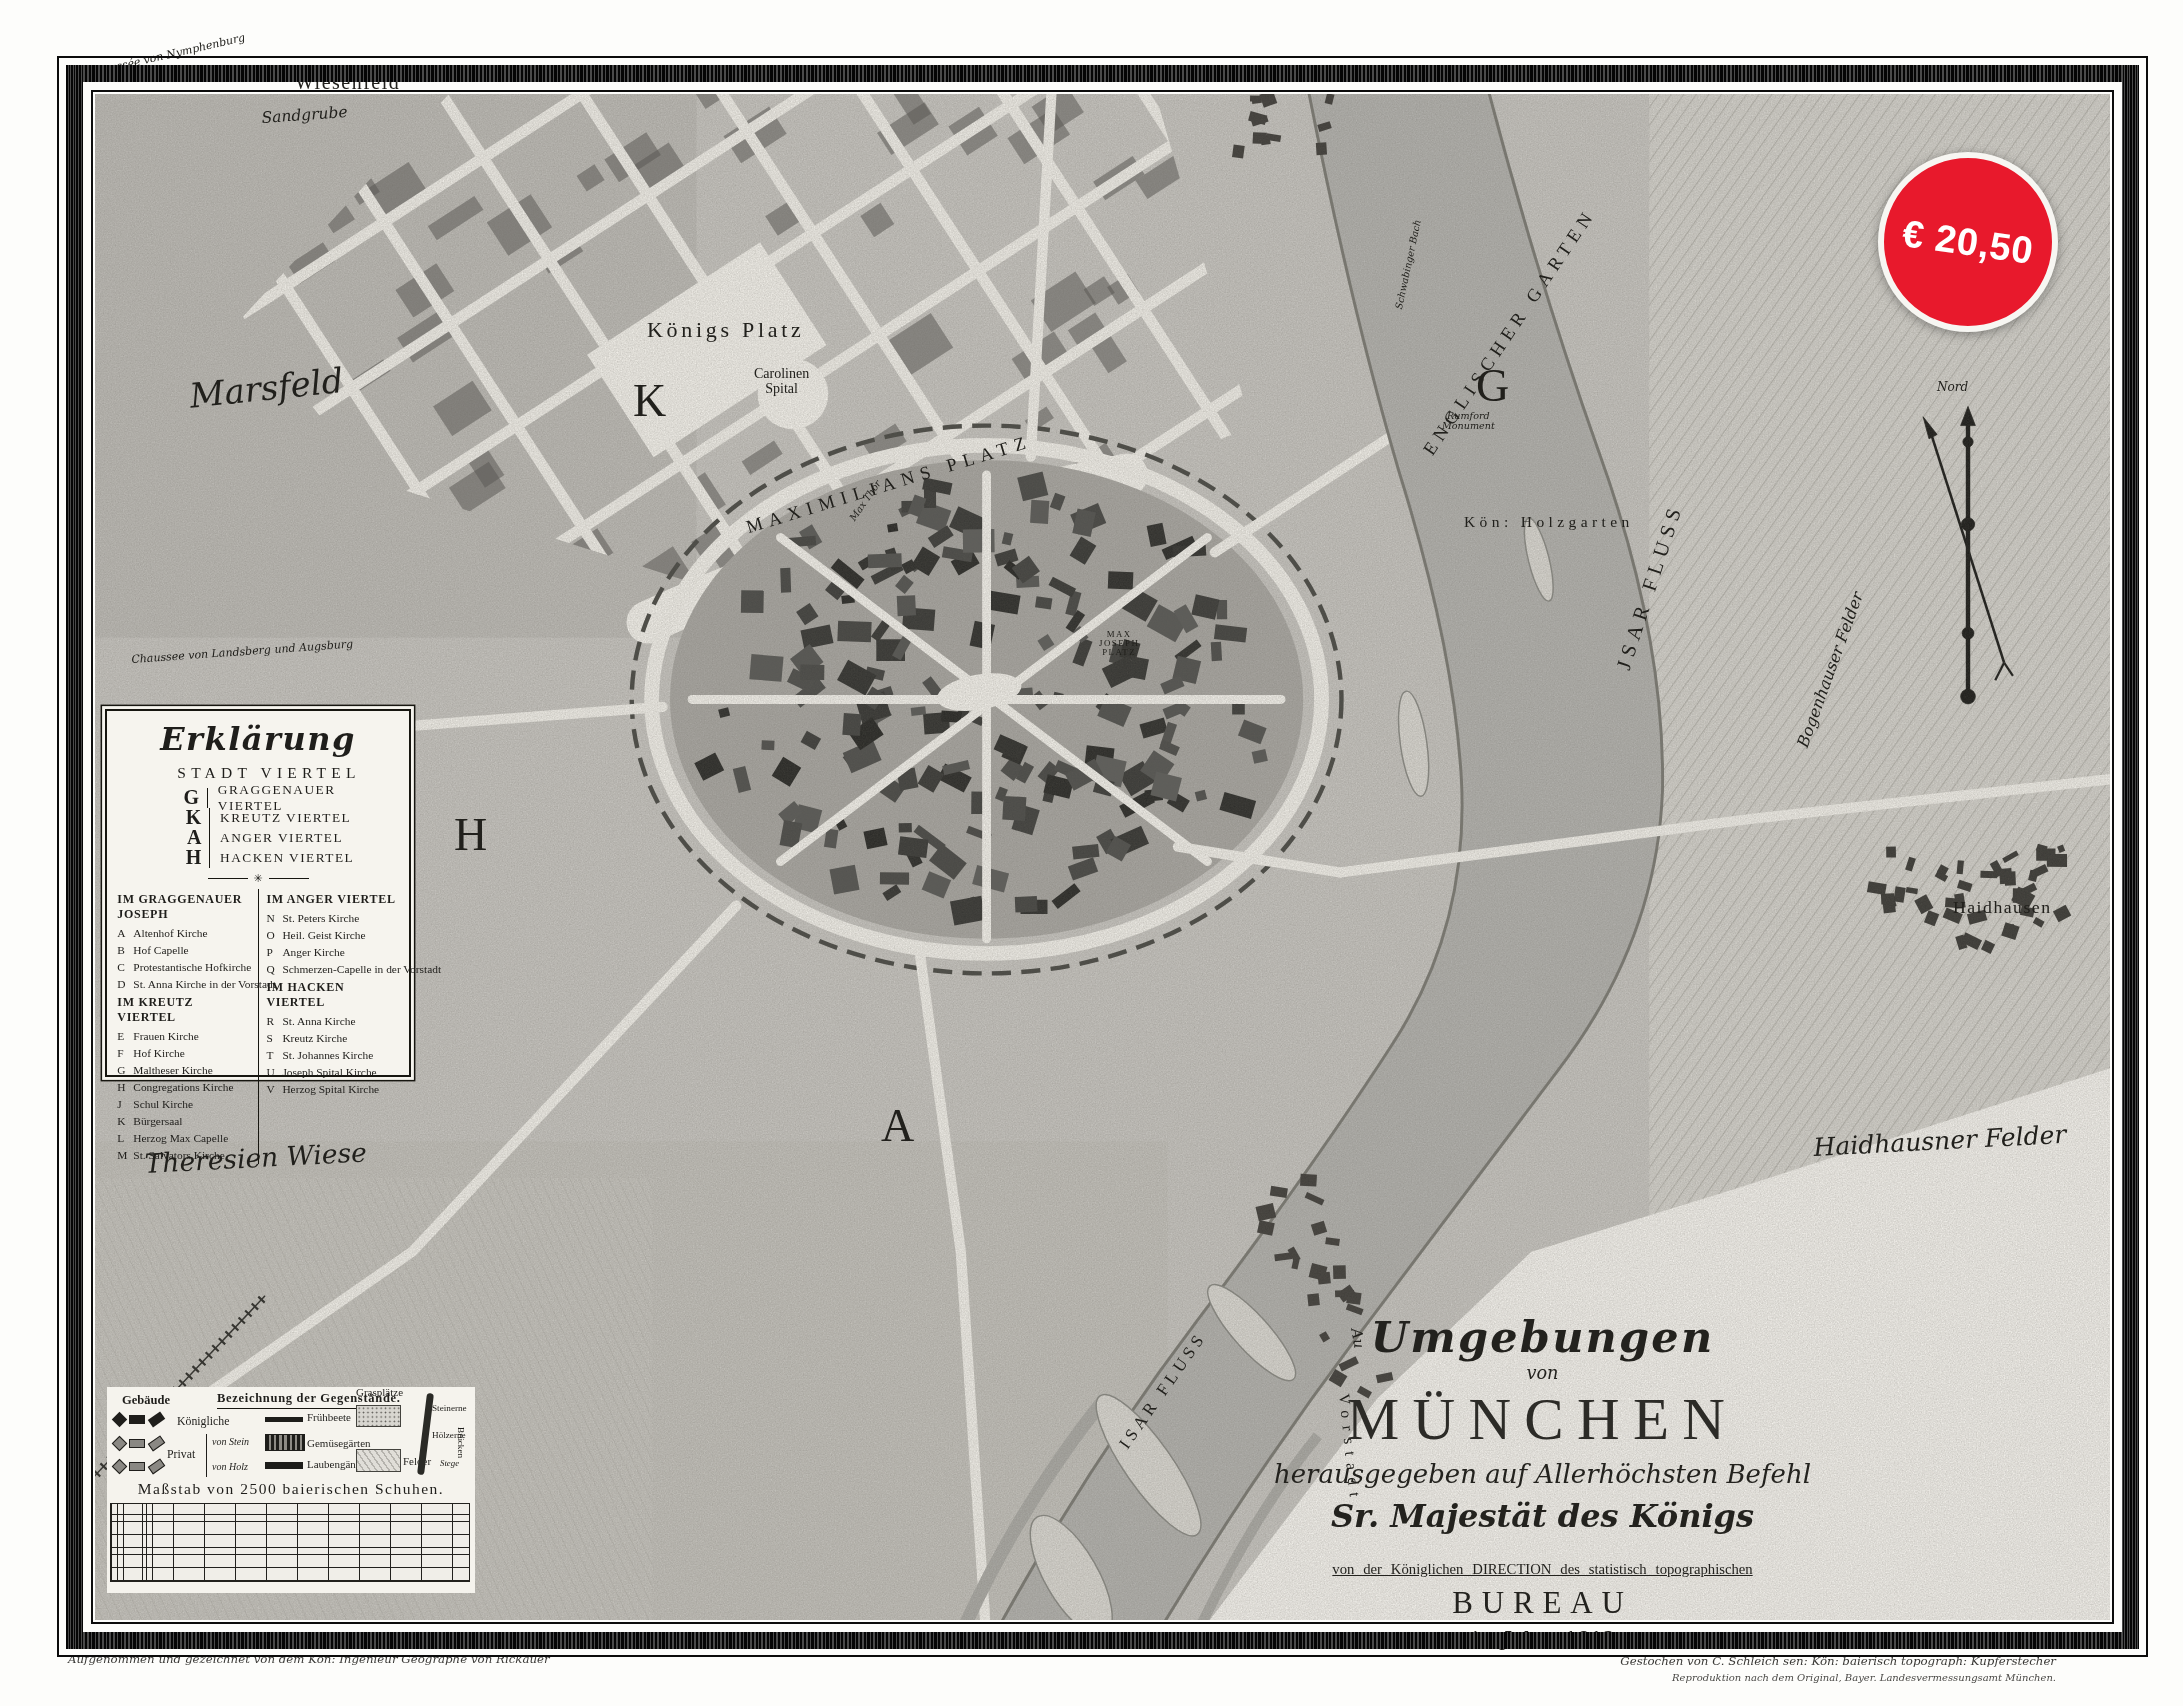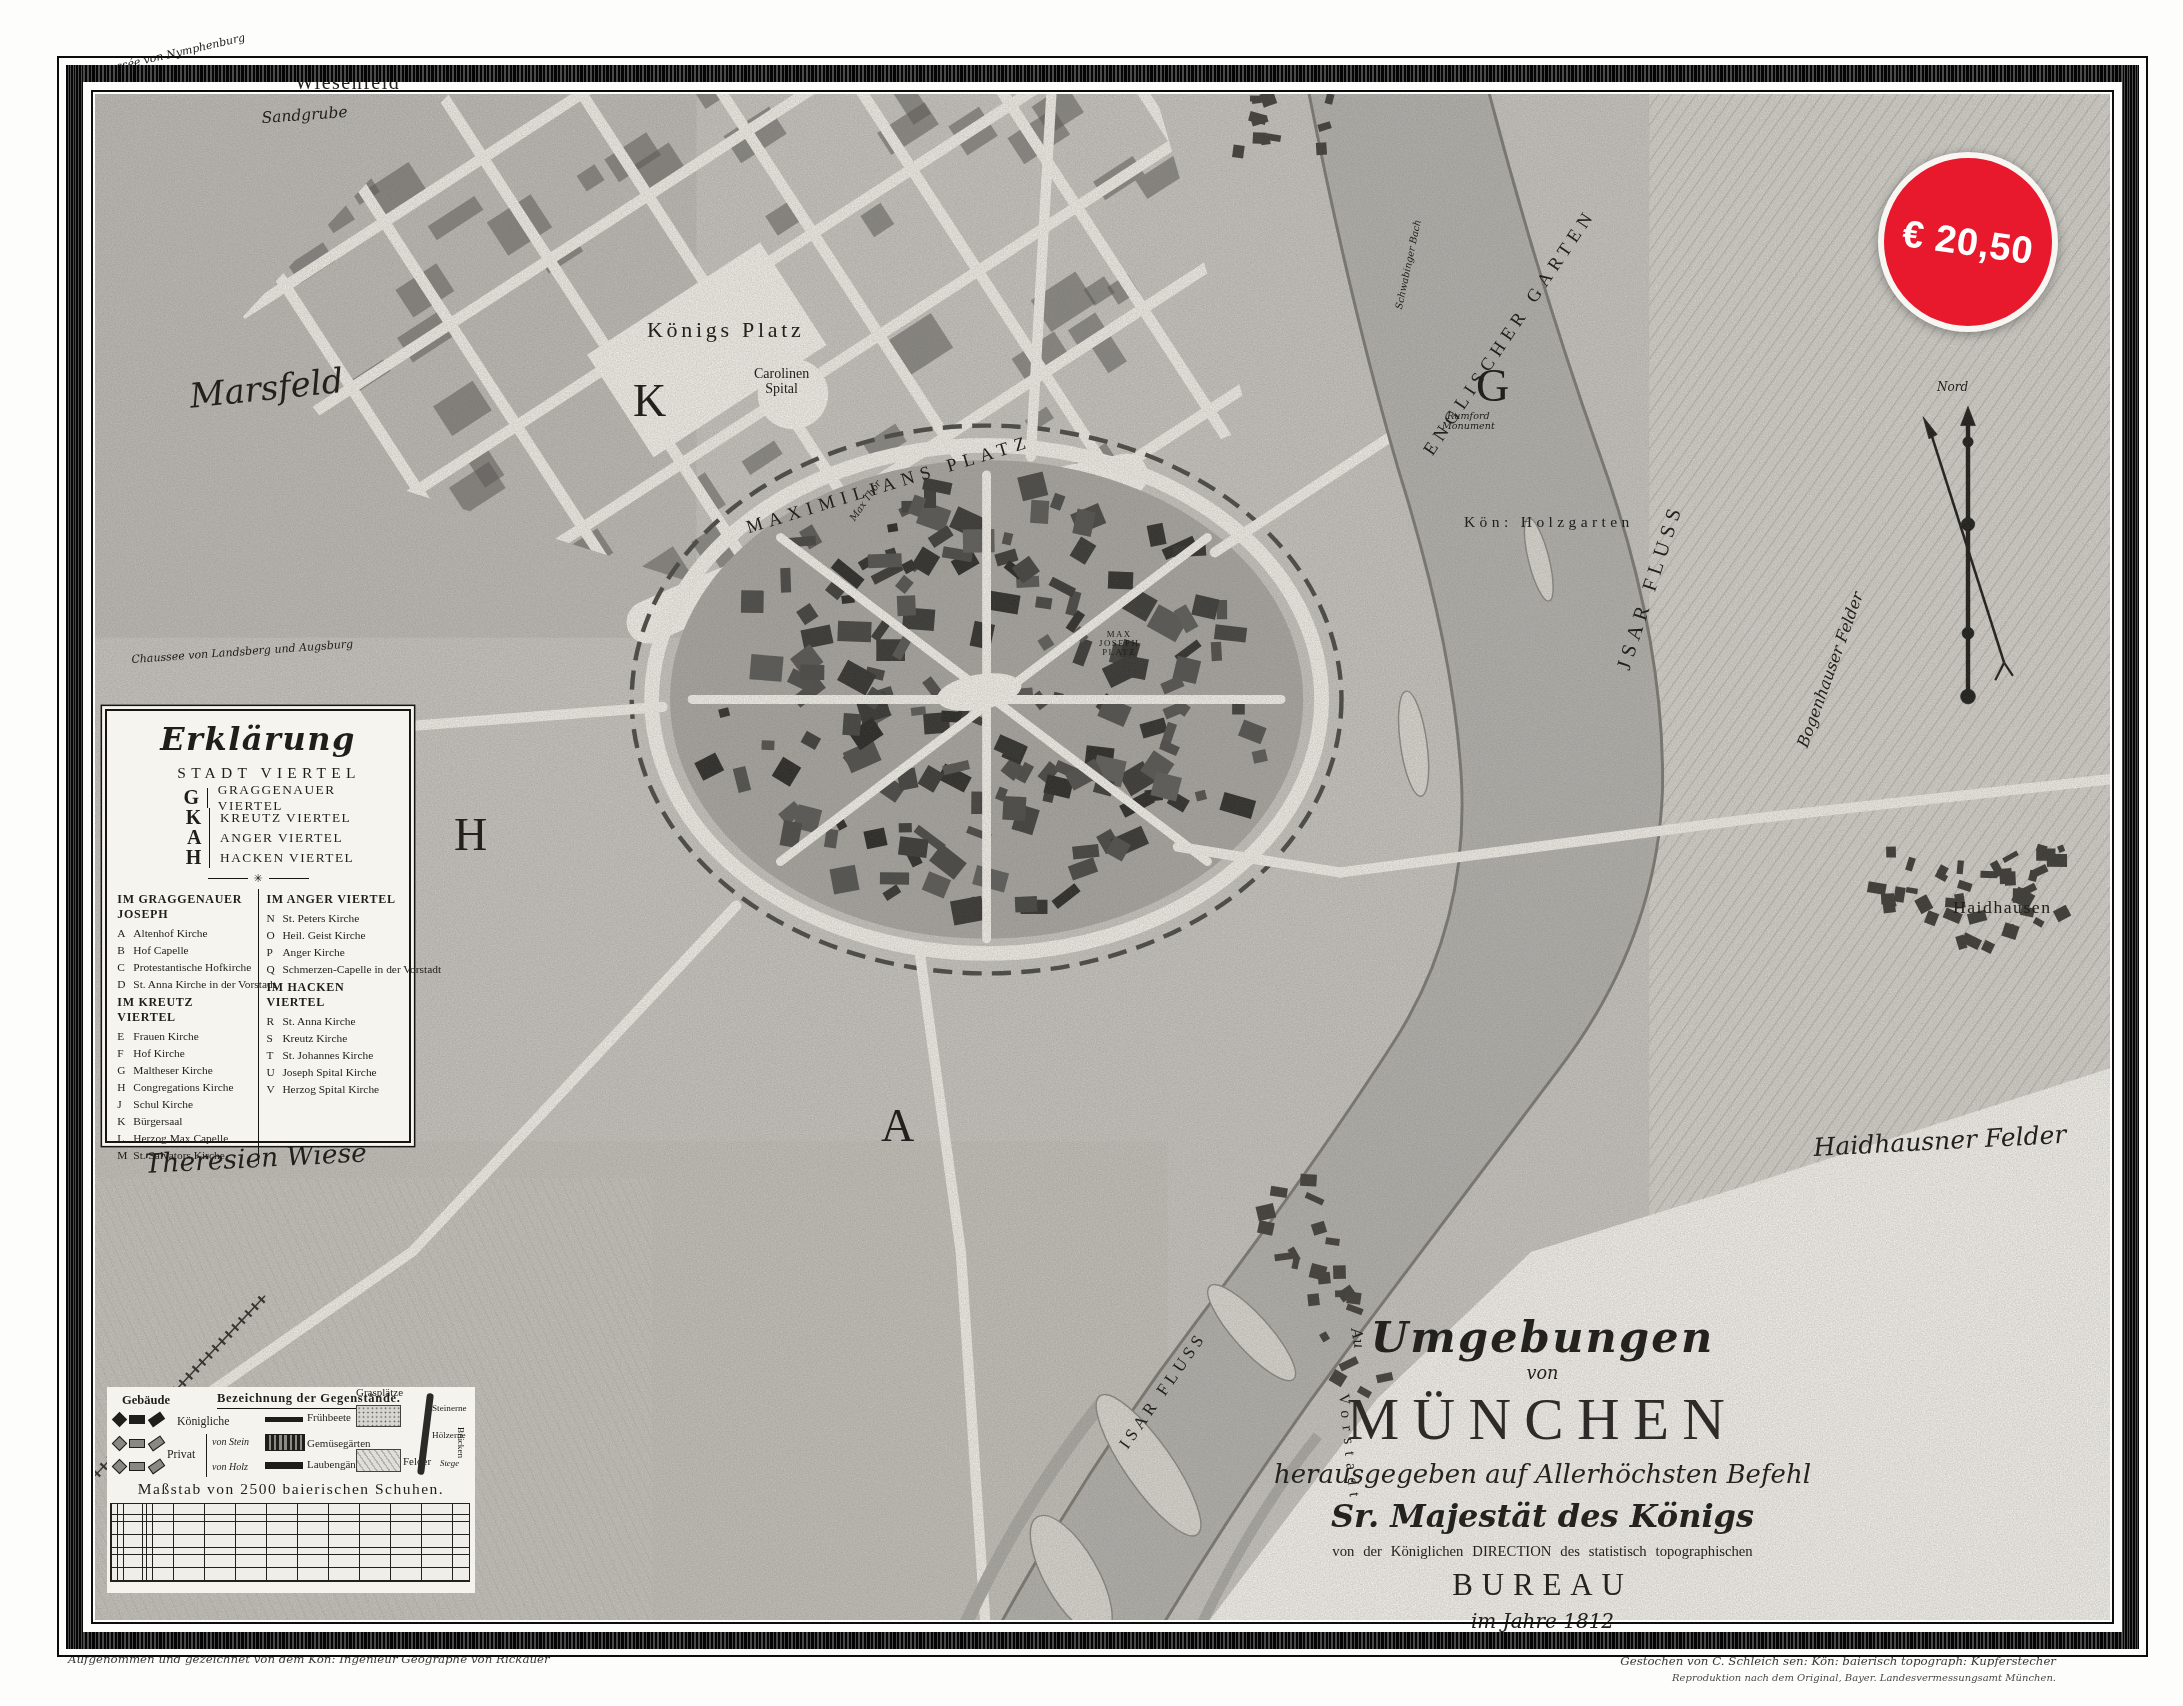--- a/index.html
+++ b/index.html
@@ -21,21 +21,21 @@
     background:#c7c5c0;overflow:hidden;z-index:1;}
   #map-svg{position:absolute;left:-95px;top:-94px;width:2183px;height:1706px;}
   
   #labels{position:absolute;inset:0;z-index:10;pointer-events:none;}
   .lbl{position:absolute;color:#21201c;white-space:nowrap;transform-origin:left top;line-height:1.05;}
   .lbl.script{font-family:"DejaVu Serif",serif;font-style:italic;}
   .lbl.serif{font-family:"Liberation Serif",serif;}
   .lbl.caps{font-family:"Liberation Serif",serif;}
   .lbl.pre{white-space:pre-line;text-align:center;}
   
-  #legend-box{position:absolute;left:105px;top:709px;width:306px;height:434px;z-index:20;
+  #legend-box{position:absolute;left:105px;top:709px;width:306px;height:368px;z-index:20;
     background:#f6f4ee;border:2.2px solid #171610;box-shadow:0 0 0 2.9px #f6f4ee,0 0 0 4.4px #171610;
     padding:7.4px 8.8px;box-sizing:border-box;}
   #legend-box .lg-title{font-family:"DejaVu Serif",serif;font-style:italic;font-weight:bold;
     font-size:32px;text-align:center;letter-spacing:1.5px;margin:1.5px 0 5.9px 0;}
   #legend-box .lg-sub{font-size:15.5px;letter-spacing:5.2px;text-align:center;margin:0 0 5.9px 22px;}
   .qrow{display:flex;align-items:center;height:20px;}
   .qkey{width:93px;text-align:right;font-size:20px;font-weight:bold;padding-right:7.4px;box-sizing:border-box;}
   .qlabel{border-left:1.5px solid #171610;padding-left:10.3px;font-size:13.3px;letter-spacing:1.5px;height:20px;display:flex;align-items:center;}
   .lg-divider{display:flex;align-items:center;justify-content:center;margin:4.4px 0;}
   .lg-divider .rule{height:1.1px;background:#171610;width:40px;margin:0 5.9px;}
@@ -74,21 +74,21 @@
     background-color:#f0eee8;}
   .scalebar::before{content:"";position:absolute;left:0;top:0;bottom:0;width:47px;
     background:repeating-linear-gradient(90deg,#22211d 0 0.7px,transparent 0.7px 5.9px);}
   
   #cartouche{position:absolute;left:1237px;top:1312px;width:611px;text-align:center;z-index:15;color:#23221e;}
   .ct1{font-family:"DejaVu Serif",serif;font-style:italic;font-weight:bold;font-size:43px;letter-spacing:2.2px;}
   .ct2{font-family:"DejaVu Serif",serif;font-style:italic;font-size:17.7px;margin-top:1px;}
   .ct3{font-size:59px;letter-spacing:13.3px;margin-top:1.5px;color:#2c2b27;}
   .ct4{font-family:"DejaVu Serif",serif;font-style:italic;font-size:26px;margin-top:5.9px;}
   .ct5{font-family:"DejaVu Serif",serif;font-style:italic;font-weight:bold;font-size:32px;margin-top:7.4px;}
-  .ct6{font-size:14.7px;margin-top:8px;word-spacing:5.2px;}
+  .ct6{font-size:14.7px;margin-top:26px;word-spacing:5.2px;text-decoration:underline;}
   .ct7{font-size:31px;letter-spacing:8.8px;margin-top:7.4px;}
   .ct8{font-family:"DejaVu Serif",serif;font-style:italic;font-size:20px;margin-top:5.9px;}
   
   #price-sticker{position:absolute;left:1878px;top:152px;width:168px;height:168px;border-radius:50%;
     background:#e8192c;border:6.6px solid #f7f6f2;box-shadow:0 2.2px 10.3px rgba(0,0,0,0.35);
     display:flex;align-items:center;justify-content:center;z-index:30;}
   #price-sticker span{font-family:"Liberation Sans",sans-serif;font-weight:bold;font-size:38px;
     color:#ffffff;transform:rotate(8deg);letter-spacing:0.7px;}
   
   .credit{position:absolute;font-family:"DejaVu Serif",serif;font-style:italic;font-size:11.8px;color:#3a3936;z-index:25;}

